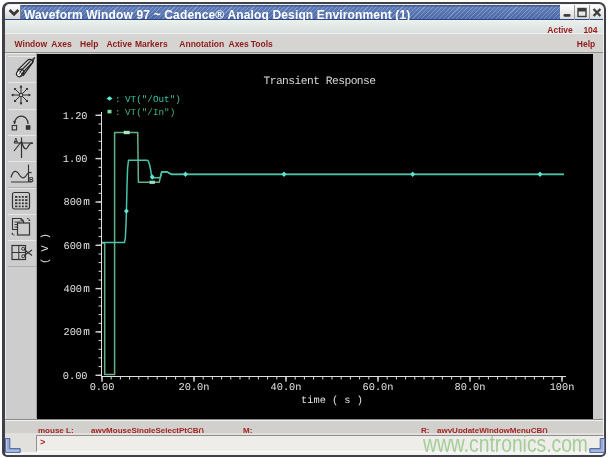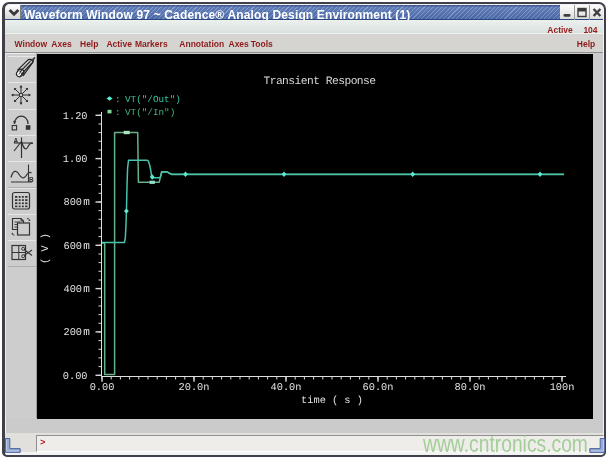--- a/index.html
+++ b/index.html
@@ -333,20 +333,27 @@
     <polyline points="102,242.6 124.4,242.6 125.3,238 126,225 126.5,208 127,186 127.6,168 128.5,160.3 147.3,160.3 148.3,161 149.5,164.5 150.7,170 151.6,176.4 152.2,177.4 152.8,177.7 160.2,177.7 161.8,172.2 166.2,171.8 168,172.3 171.8,174.3 564,174.3" fill="none" stroke="#48c3ac" stroke-width="1.5" stroke-linejoin="round"></polyline>
     <g fill="#5ce8d0">
       <path d="M126.4 208.4 l2.4 2.7 -2.4 2.7 -2.4 -2.7 Z"></path>
       <path d="M152.2 174.3 l2.4 2.7 -2.4 2.7 -2.4 -2.7 Z"></path>
       <path d="M185.5 171.6 l2.4 2.7 -2.4 2.7 -2.4 -2.7 Z"></path>
       <path d="M284 171.6 l2.4 2.7 -2.4 2.7 -2.4 -2.7 Z"></path>
       <path d="M412.7 171.6 l2.4 2.7 -2.4 2.7 -2.4 -2.7 Z"></path>
       <path d="M540 171.6 l2.4 2.7 -2.4 2.7 -2.4 -2.7 Z"></path>
     </g>
   </svg>
+  <div id="statusrow">
+    <span style="position:absolute;left:33px;top:5.5px">mouse L:</span>
+    <span style="position:absolute;left:86px;top:5.5px">awvMouseSingleSelectPtCB()</span>
+    <span style="position:absolute;left:238px;top:5.5px">M:</span>
+    <span style="position:absolute;left:416px;top:5.5px">R:</span>
+    <span style="position:absolute;left:432px;top:5.5px">awvUpdateWindowMenuCB()</span>
+  </div>
   <div id="promptrow">
     <div id="promptfield"></div>
     <span style="position:absolute;left:35px;top:5px;font-family:'Liberation Mono',monospace;font-size:9px;font-weight:bold;color:#b02020">&gt;</span>
   </div>
   <div style="position:absolute;left:5px;top:451.5px;width:598px;height:3.5px;background:#f3f3f2;border-radius:0 0 4px 4px;"></div>
   <div class="grip" style="left:4.5px;top:437.5px">
     <svg width="16" height="15" viewBox="0 0 16 15">
       <path d="M0.5 0.5 H4.8 V10.6 H15.2 V14.4 H0.5 Z" fill="#94aad4" stroke="#51659e" stroke-width="1"></path>
       <path d="M1.5 1.5 V13 M1.5 13 H14" stroke="#bac8e7" stroke-width="1.2" fill="none"></path>
     </svg>

